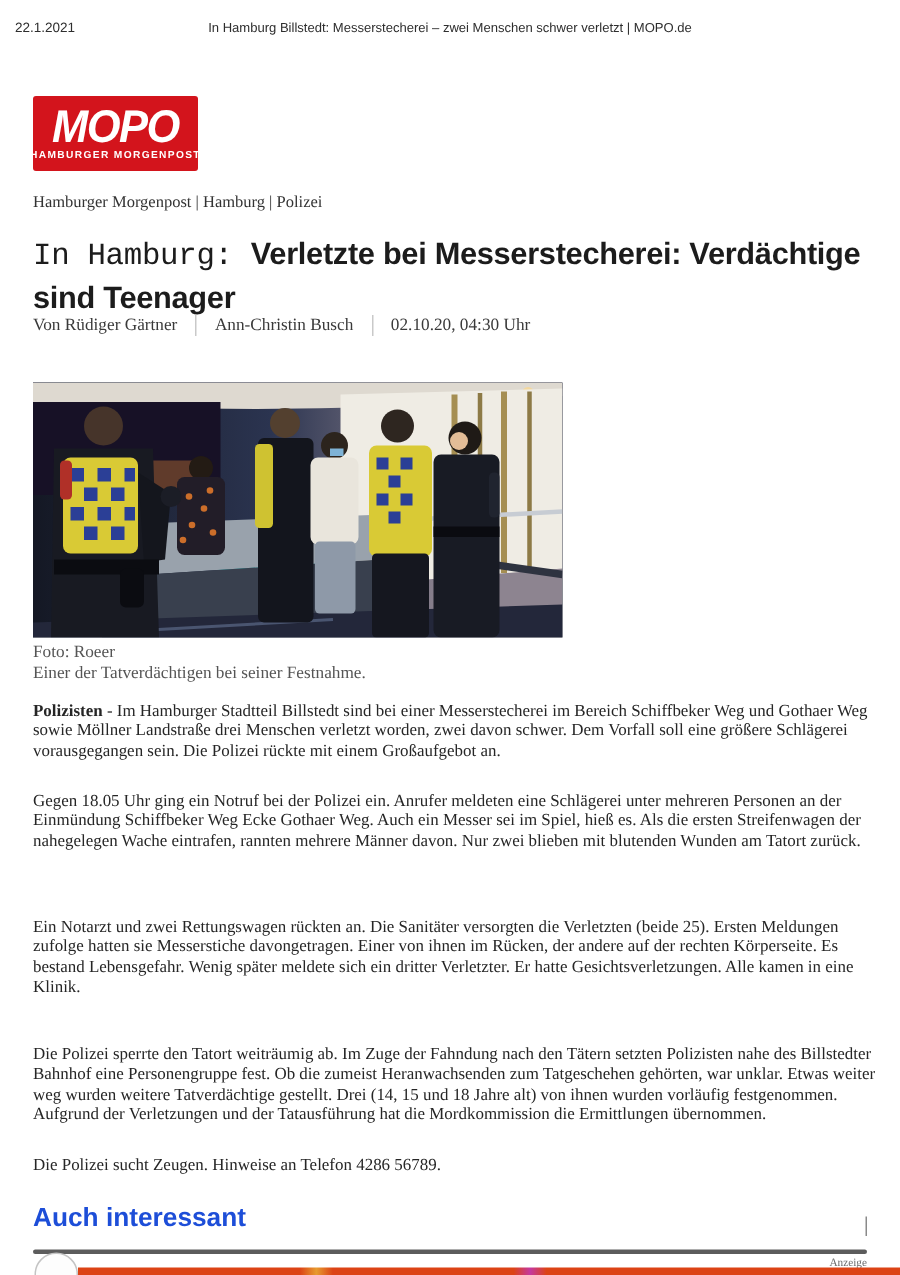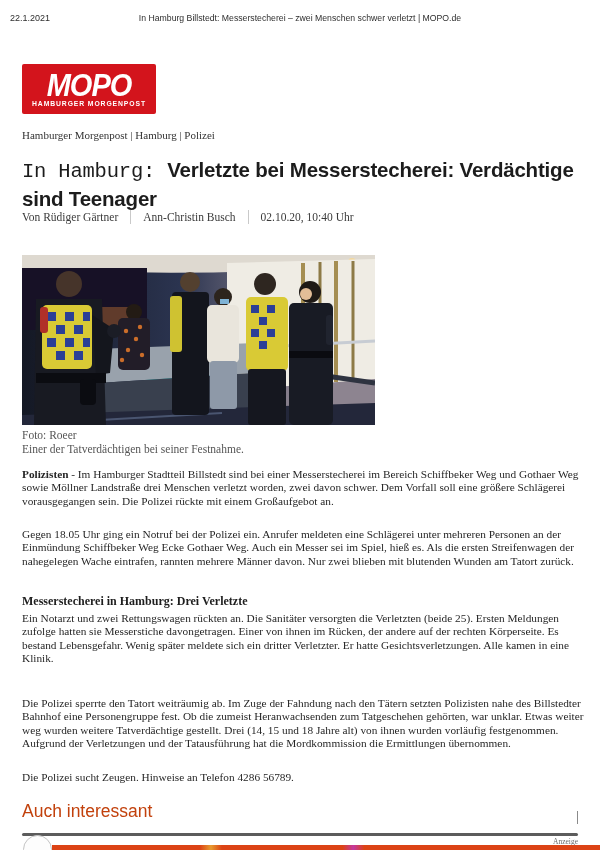--- a/index.html
+++ b/index.html
@@ -6,21 +6,21 @@
   #page{position:relative;width:600px;height:850px;background:#ffffff;overflow:hidden;
         font-family:"Liberation Serif",serif;color:#2b2b2b;}
 
   
   .print-date{position:absolute;top:13px;left:10px;font-family:"Liberation Sans",sans-serif;
               font-size:9px;color:#2e2e2e;}
   .print-title{position:absolute;top:13px;left:0;width:100%;text-align:center;
                font-family:"Liberation Sans",sans-serif;font-size:8.7px;color:#2e2e2e;}
 
   
-  .logo{position:absolute;top:64px;left:22px;width:134px;height:50px;border-radius:2px;
+  .logo{position:absolute;top:64px;left:22px;width:110px;height:50px;border-radius:2px;
         display:flex;flex-direction:column;align-items:center;justify-content:center;}
   .logo-word{font-family:"Liberation Sans",sans-serif;font-weight:900;font-style:italic;
              color:#fff;font-size:29px;line-height:28px;letter-spacing:-1px;transform:scaleY(1.05);}
   .logo-sub{font-family:"Liberation Sans",sans-serif;font-weight:700;color:#fff;
             font-size:6.8px;letter-spacing:0.9px;margin-top:1px;white-space:nowrap;}
 
   .breadcrumb{position:absolute;top:129px;left:22px;font-size:11px;color:#333;}
 
   .headline{position:absolute;top:156px;left:22px;width:562px;
             font-family:"Liberation Sans",sans-serif;font-size:20.5px;line-height:27px;
@@ -36,21 +36,21 @@
 
   .caption{position:absolute;top:428px;left:22px;font-size:11.5px;line-height:14px;color:#555;}
 
   .body-text{position:absolute;left:22px;width:562px;font-size:11.3px;line-height:13.4px;color:#262626;}
   .p1{top:468px;} .p2{top:528px;} .p3{top:612px;} .p4{top:697px;} .p5{top:771px;}
   .lead{font-weight:700;}
   .subhead{position:absolute;left:22px;font-size:12px;font-weight:700;color:#1e1e1e;}
   .h2a{top:594px;} .h2b{top:680px;}
 
   .related-heading{position:absolute;top:801px;left:22px;font-family:"Liberation Sans",sans-serif;
-                   font-size:17.5px;font-weight:400;color:#c2410c;}
+                   font-size:17.5px;font-weight:700;color:#1d4ed8;}
   .right-tick{position:absolute;top:811px;left:577px;width:1px;height:13px;background:#8a8a8a;}
   .related-rule{position:absolute;top:833px;left:22px;width:556px;height:2.5px;background:#5c5c5c;border-radius:2px;}
   .ad-circle{position:absolute;top:835px;left:23px;width:29px;height:29px;border-radius:50%;
              background:#fdfdfd;border:1.5px solid #c4c4c4;box-sizing:border-box;}
   .ad-label{position:absolute;top:837px;left:478px;width:100px;text-align:right;
             font-size:7.5px;color:#6b6b6b;}
   .ad-banner{position:absolute;top:845px;left:52px;width:548px;height:5px;
              background:linear-gradient(90deg,#dc4315 0%,#dc4315 27%,#e79b2f 29%,#dc4315 31%,
                         #dc4315 53%,#c438a0 55%,#dc4315 57%,#dc4315 100%);}
 </style>
@@ -71,21 +71,21 @@
 
   <h1 class="headline" style="margin:0">
     <span class="kicker">In Hamburg: </span><span class="main">Verletzte bei Messerstecherei: Verdächtige sind Teenager</span>
   </h1>
 
   <div class="byline">
     <span>Von  Rüdiger Gärtner</span>
     <span class="sep"></span>
     <span>Ann-Christin Busch</span>
     <span class="sep"></span>
-    <span>02.10.20, 10:40 Uhr</span>
+    <span>02.10.20, 04:30 Uhr</span>
   </div>
 
   <div class="photo">
     <svg width="353" height="170" viewBox="0 0 353 170" xmlns="http://www.w3.org/2000/svg">
       <defs>
         <linearGradient id="sky" x1="0" y1="0" x2="1" y2="0">
           <stop offset="0" stop-color="#141824"></stop>
           <stop offset="0.45" stop-color="#2b3450"></stop>
           <stop offset="0.78" stop-color="#8d8490"></stop>
         </linearGradient>
@@ -173,21 +173,20 @@
     <div>Foto: Roeer</div>
     <div>Einer der Tatverdächtigen bei seiner Festnahme.</div>
   </div>
 
   <p class="body-text p1" style="margin:0">
     <span class="lead">Polizisten</span><span> - Im Hamburger Stadtteil Billstedt sind bei einer Messerstecherei im Bereich Schiffbeker Weg und Gothaer Weg sowie Möllner Landstraße drei Menschen verletzt worden, zwei davon schwer. Dem Vorfall soll eine größere Schlägerei vorausgegangen sein. Die Polizei rückte mit einem Großaufgebot an.</span>
   </p>
 
   <p class="body-text p2" style="margin:0">Gegen 18.05 Uhr ging ein Notruf bei der Polizei ein. Anrufer meldeten eine Schlägerei unter mehreren Personen an der Einmündung Schiffbeker Weg Ecke Gothaer Weg. Auch ein Messer sei im Spiel, hieß es. Als die ersten Streifenwagen der nahegelegen Wache eintrafen, rannten mehrere Männer davon. Nur zwei blieben mit blutenden Wunden am Tatort zurück.</p>
 
-  <h2 class="subhead h2a" style="margin:0">Messerstecherei in Hamburg: Drei Verletzte</h2>
 
   <p class="body-text p3" style="margin:0">Ein Notarzt und zwei Rettungswagen rückten an. Die Sanitäter versorgten die Verletzten (beide 25). Ersten Meldungen zufolge hatten sie Messerstiche davongetragen. Einer von ihnen im Rücken, der andere auf der rechten Körperseite. Es bestand Lebensgefahr. Wenig später meldete sich ein dritter Verletzter. Er hatte Gesichtsverletzungen. Alle kamen in eine Klinik.</p>
 
 
   <p class="body-text p4" style="margin:0">Die Polizei sperrte den Tatort weiträumig ab. Im Zuge der Fahndung nach den Tätern setzten Polizisten nahe des Billstedter Bahnhof eine Personengruppe fest. Ob die zumeist Heranwachsenden zum Tatgeschehen gehörten, war unklar. Etwas weiter weg wurden weitere Tatverdächtige gestellt. Drei (14, 15 und 18 Jahre alt) von ihnen wurden vorläufig festgenommen. Aufgrund der Verletzungen und der Tatausführung hat die Mordkommission die Ermittlungen übernommen.</p>
 
   <p class="body-text p5" style="margin:0">Die Polizei sucht Zeugen. Hinweise an Telefon 4286 56789.</p>
 
   <div class="related-heading">Auch interessant</div>
   <div class="right-tick"></div>

